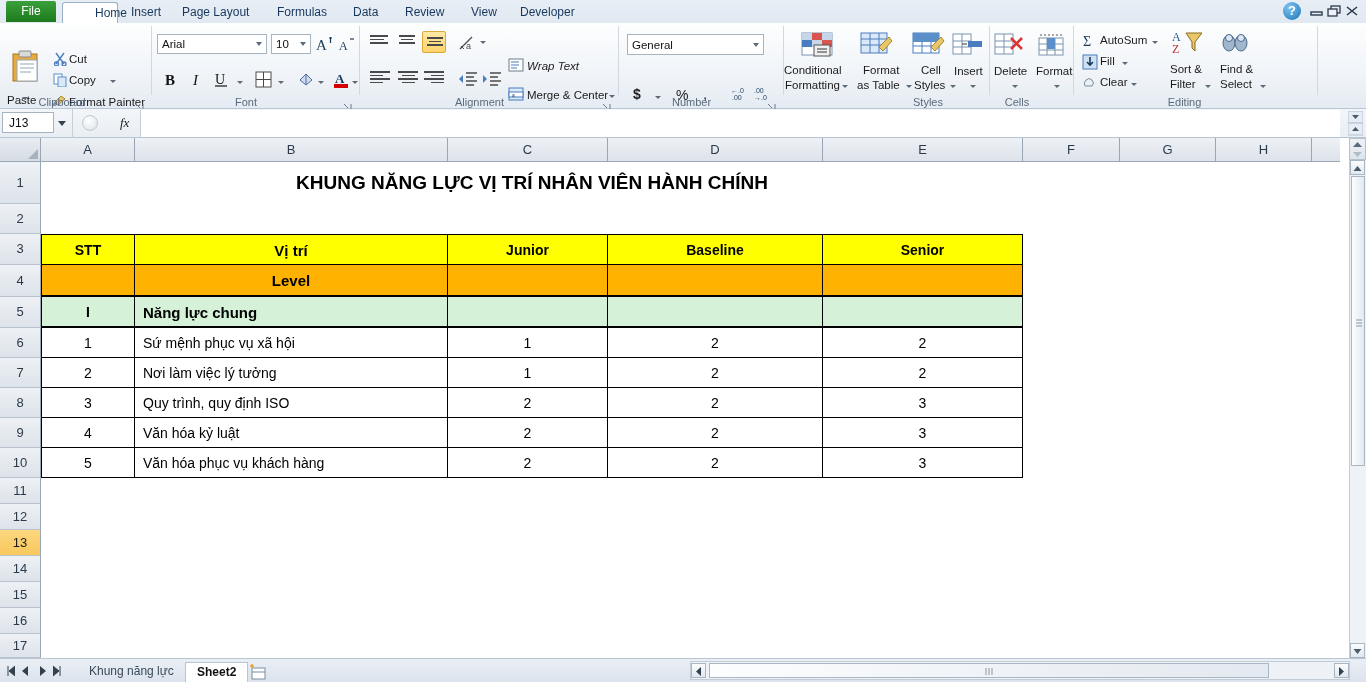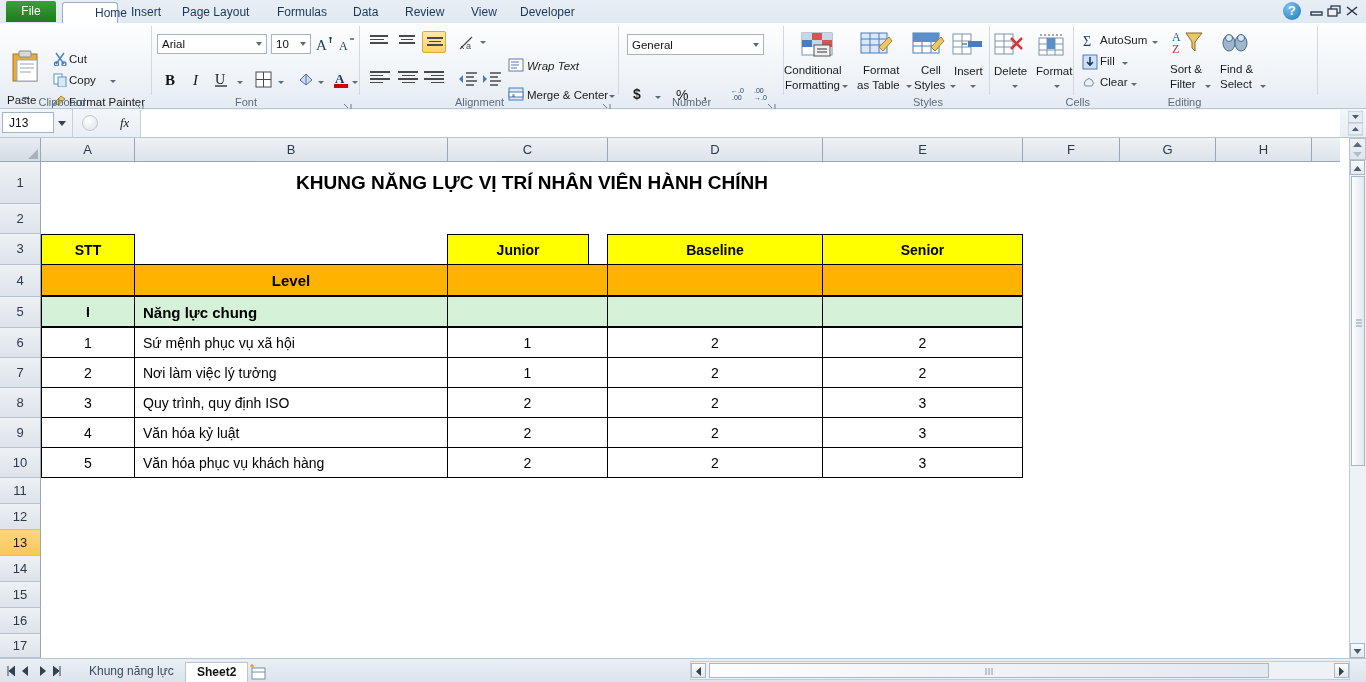--- a/index.html
+++ b/index.html
@@ -476,21 +476,21 @@
         <svg width="32" height="26">
           <rect x="3" y="5" width="24" height="17" fill="#fff" stroke="#7b93ad"></rect>
           <path d="M3 11h24M3 17h24M11 5v17M19 5v17" stroke="#7b93ad"></path>
           <rect x="11" y="5" width="8" height="11" fill="#5b8fc9"></rect>
           <path d="M4 2h22" stroke="#555" stroke-dasharray="2 2"></path>
         </svg>
       </div>
       <div class="lbl" style="left:92px;top:42px;">Format</div>
       <div class="tinyarw" style="left:110px;top:62px;"></div>
 
-      <div class="glabel" style="left:16px;text-align:right;">Cells</div>
+      <div class="glabel" style="left:8px;">Cells</div>
       <div class="sep"></div>
     </div>
 
     <div class="group" style="left:1074px;width:165px;">
       <div class="ib" style="left:8px;top:10px;">
         <svg width="16" height="16">
             <text x="1" y="13" font-size="14" font-family="Liberation Serif, serif" fill="#1b3a5c">Σ</text>
           </svg>
       </div>
       <div class="btn" style="left:26px;top:11px;">AutoSum</div>
@@ -590,21 +590,23 @@
     <div class="rowh" style="top:418px;height:26px;line-height:25px;">14</div>
     <div class="rowh" style="top:444px;height:26px;line-height:25px;">15</div>
     <div class="rowh" style="top:470px;height:26px;line-height:25px;">16</div>
     <div class="rowh" style="top:496px;height:24px;line-height:23px;">17</div>
 
     <div class="cell" style="left:41px;top:24px;width:982px;height:42px;line-height:42px;
          text-align:center;font-size:19px;font-weight:bold;color:#000;">KHUNG NĂNG LỰC VỊ TRÍ NHÂN VIÊN HÀNH CHÍNH</div>
 
     <div class="cell" style="left:41px;top:96px;width:94px;height:31px;line-height:31px;background:#FFFF00;
          border:1px solid #000;text-align:center;font-weight:bold;font-size:14px;">STT</div>
-    <div class="cell" style="left:447px;top:96px;width:142px;height:31px;line-height:31px;background:#FFFF00;
+    <div class="cell" style="left:134px;top:96px;width:314px;height:31px;line-height:31px;background:#FFFF00;
+         border:1px solid #000;text-align:center;font-weight:bold;font-size:15px;">Vị trí</div>
+    <div class="cell" style="left:447px;top:96px;width:161px;height:31px;line-height:31px;background:#FFFF00;
          border:1px solid #000;text-align:center;font-weight:bold;font-size:14px;">Junior</div>
     <div class="cell" style="left:607px;top:96px;width:216px;height:31px;line-height:31px;background:#FFFF00;
          border:1px solid #000;text-align:center;font-weight:bold;font-size:14px;">Baseline</div>
     <div class="cell" style="left:822px;top:96px;width:201px;height:31px;line-height:31px;background:#FFFF00;
          border:1px solid #000;text-align:center;font-weight:bold;font-size:14px;">Senior</div>
 
     <div class="cell" style="left:41px;top:126px;width:94px;height:32px;background:#FFB300;border:1px solid #000;"></div>
     <div class="cell" style="left:134px;top:126px;width:314px;height:32px;line-height:32px;background:#FFB300;
          border:1px solid #000;text-align:center;font-weight:bold;font-size:15px;">Level</div>
     <div class="cell" style="left:447px;top:126px;width:161px;height:32px;background:#FFB300;border:1px solid #000;"></div>

